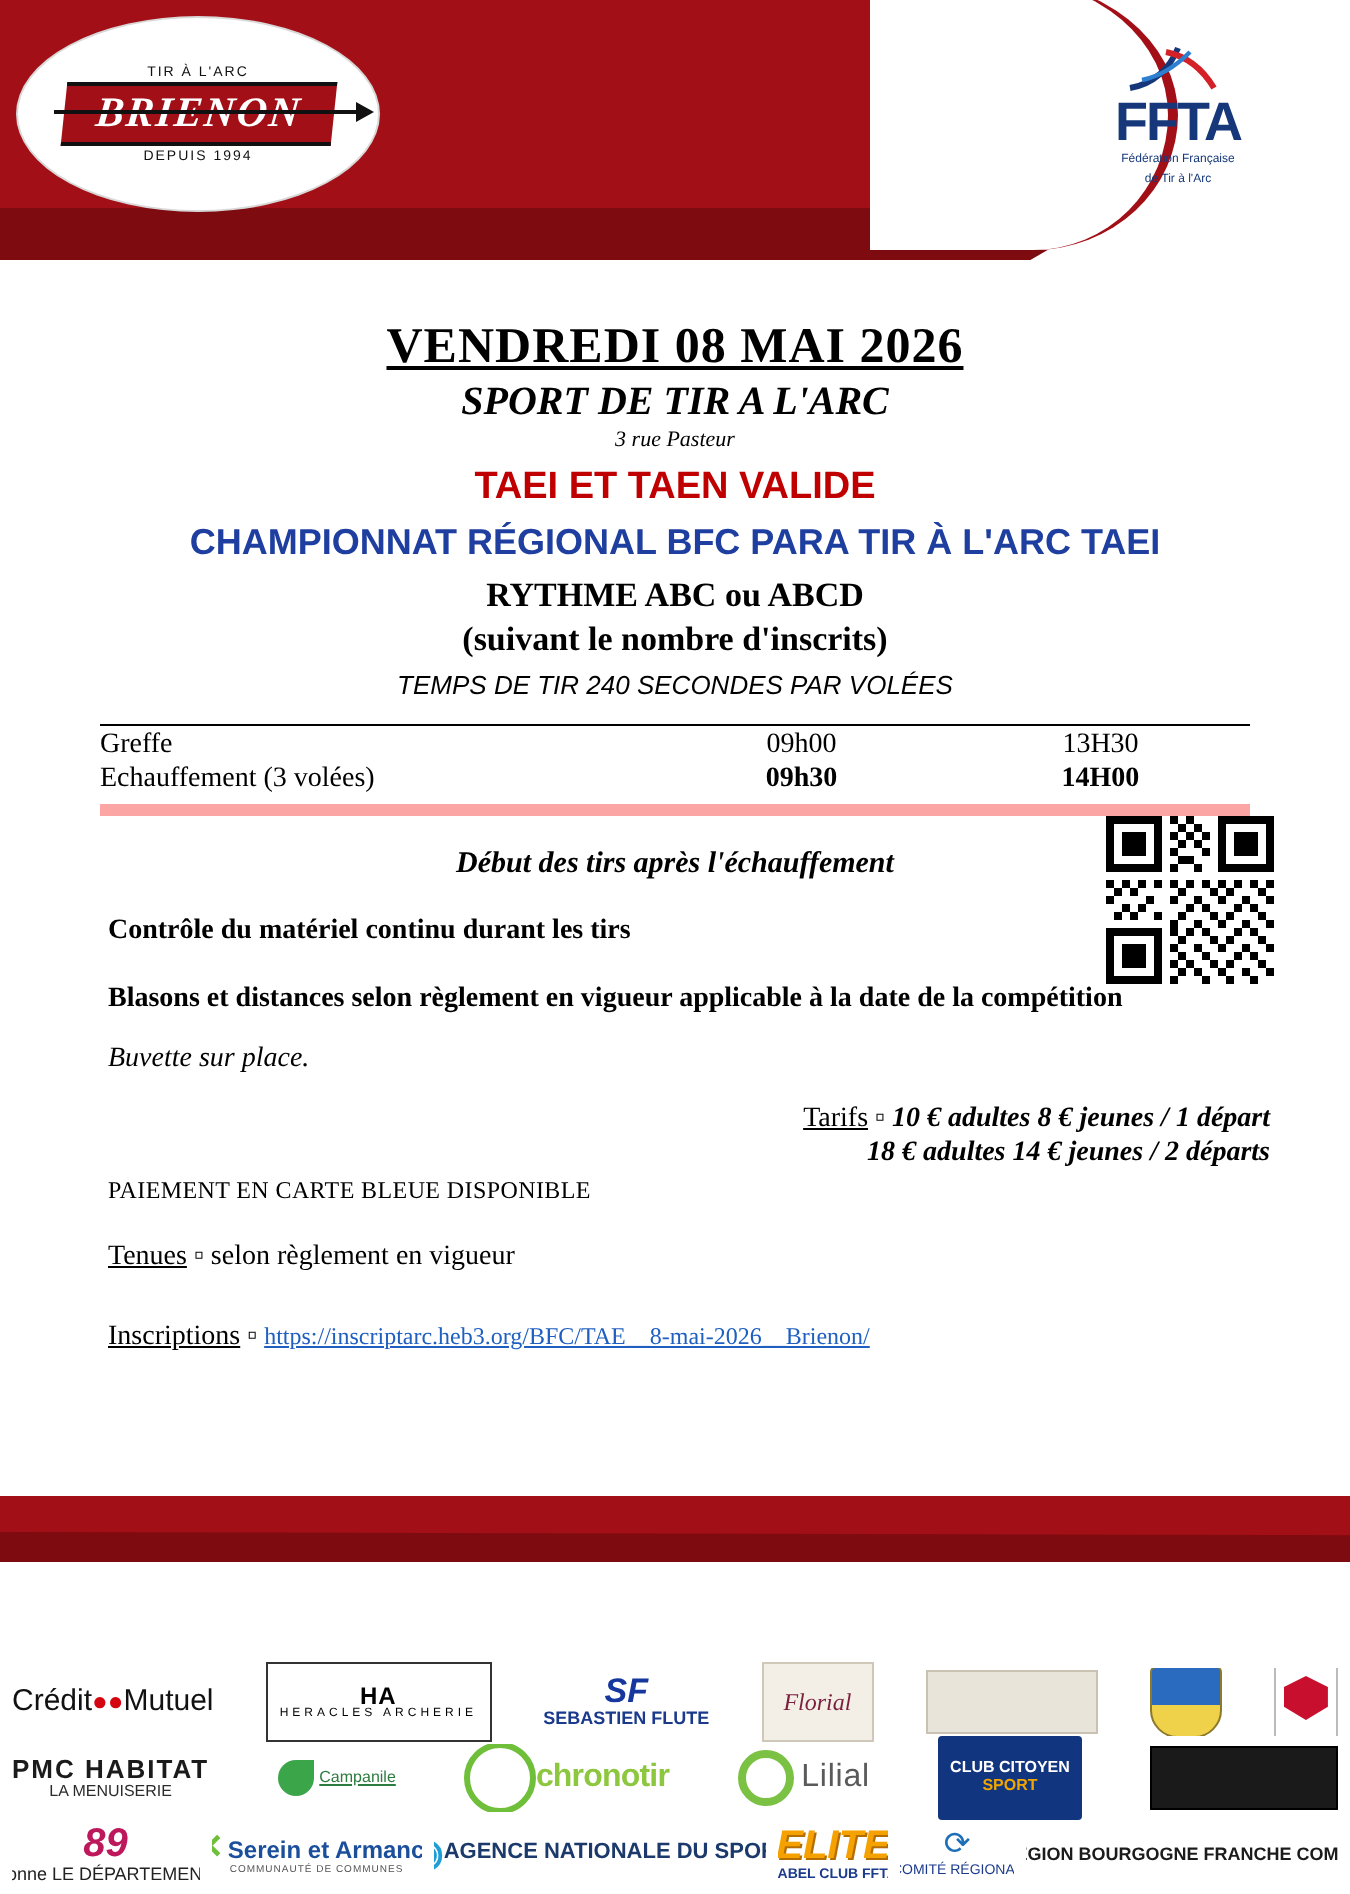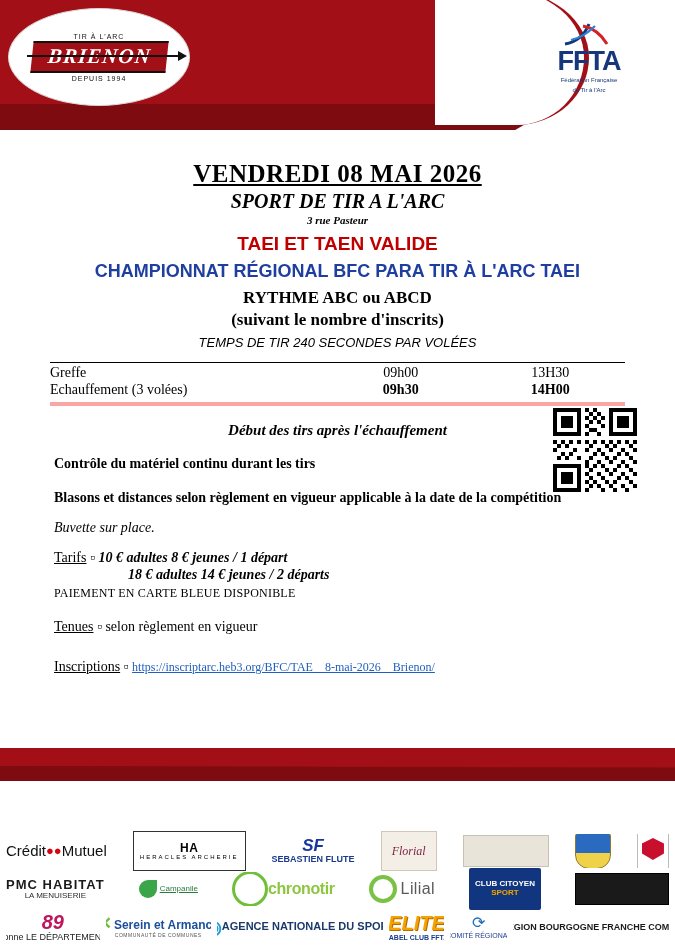--- a/index.html
+++ b/index.html
@@ -149,21 +149,21 @@
   .title-sub {
     text-align: center;
     font-size: 20px;
     font-weight: bold;
     font-style: italic;
     margin: 2px 0 0 0;
   }
   .title-addr {
     text-align: center;
     font-size: 11px;
-    font-weight: bold;
+    font-weight: normal;
     font-style: italic;
     margin: 1px 0 0 0;
   }
   .title-taei {
     text-align: center;
     font-size: 19px;
     font-weight: bold;
     color: #c00000;
     margin: 7px 0 0 0;
     font-family: "Liberation Sans", sans-serif;
@@ -192,21 +192,21 @@
     text-align: center;
     font-size: 13px;
     font-style: italic;
     font-family: "Liberation Sans", sans-serif;
     margin: 5px 0 0 0;
   }
 
   .sched {
     margin: 12px 10px 0 10px;
     border-top: 1px solid #000;
-    border-bottom: 4px solid #fca5a5;
+    border-bottom: 6px solid #fca5a5;
     padding: 2px 0 3px 0;
   }
   .sched table {
     width: 100%;
     border-collapse: collapse;
     font-size: 14px;
   }
   .sched td {
     padding: 0 0 1px 0;
   }
@@ -230,20 +230,21 @@
     line-height: 1.25;
   }
   .para-ital {
     font-size: 14px;
     font-style: italic;
     margin: 14px 0 0 14px;
   }
   .tarifs-wrap {
     margin: 14px 0 0 14px;
     font-size: 14px;
+    text-align: right;
   }
   .tarif-label {
     text-decoration: underline;
     font-weight: normal;
   }
   .tarif-line1 { font-style: italic; font-weight: bold; }
   .tarif-line2 {
     font-style: italic;
     font-weight: bold;
     margin-left: 74px;

